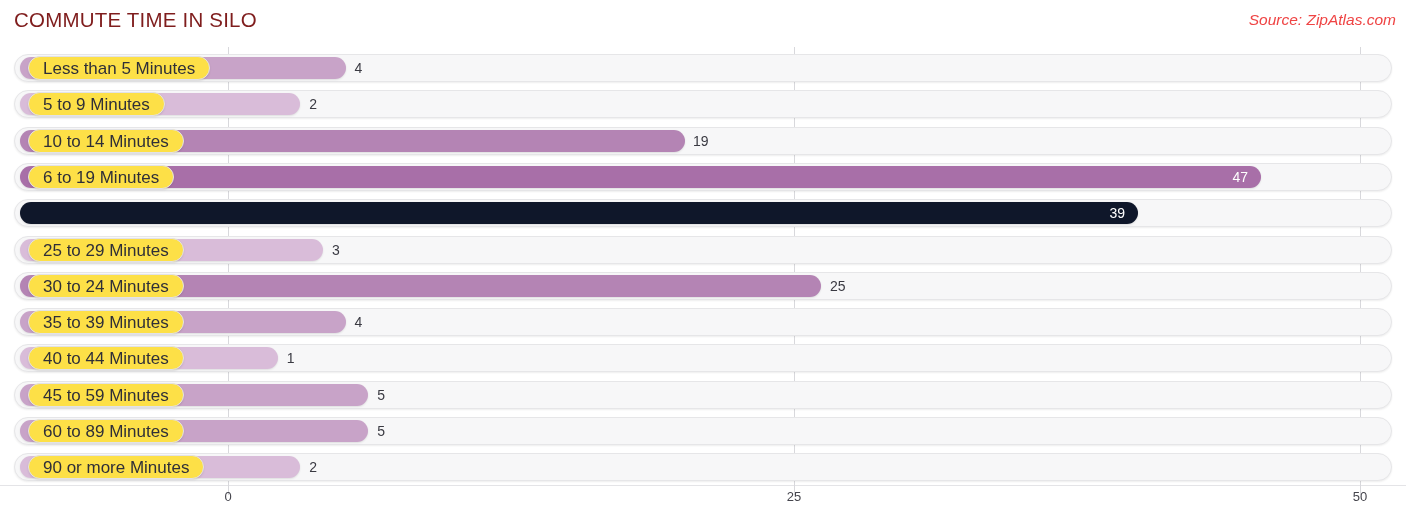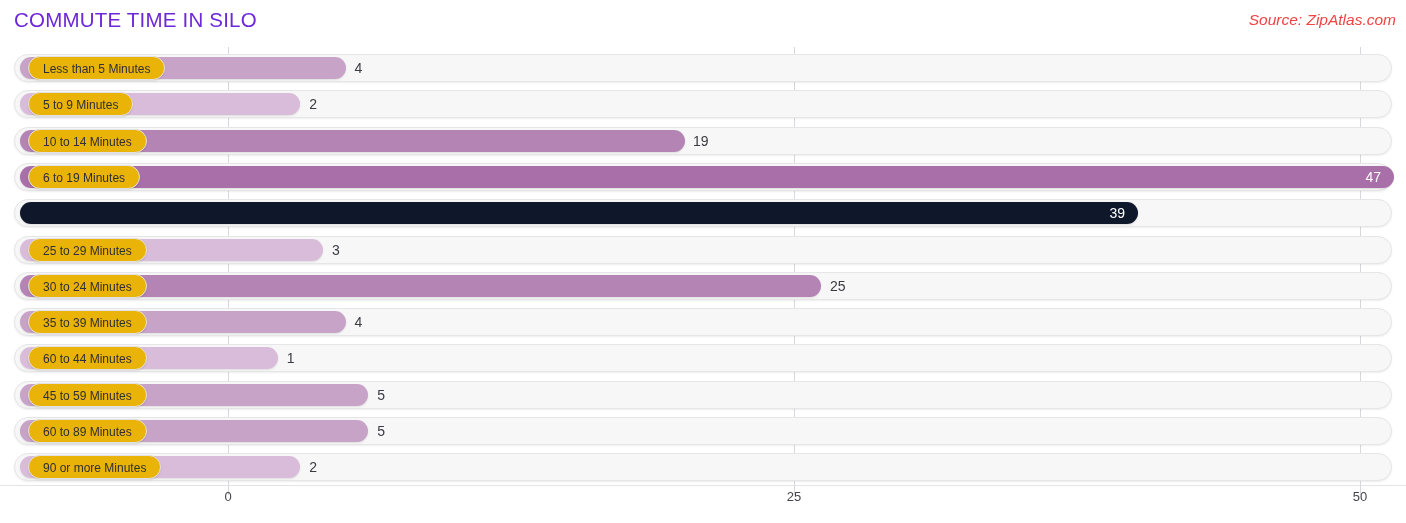--- a/index.html
+++ b/index.html
@@ -26,21 +26,21 @@
     width: 1406px;
     height: 44px;
   }
   .chart-title {
     position: absolute;
     left: 14px;
     top: 8px;
     font-size: 20.5px;
     font-weight: 400;
     letter-spacing: 0.2px;
-    color: #6d28d9;
+    color: #7f1d1d;
     white-space: nowrap;
   }
   .chart-source {
     position: absolute;
     right: 10px;
     top: 11px;
     font-size: 15.5px;
     font-style: italic;
     color: #ef4444;
     white-space: nowrap;
@@ -113,24 +113,24 @@
     white-space: nowrap;
   }
   .pill-label {
     position: absolute;
     left: 14px;
     top: 2px;
     height: 24px;
     line-height: 24px;
     padding: 0 14px;
     border-radius: 12px;
-    background: #eab308;
+    background: #fde047;
     border: 1px solid #e2e2e6;
     box-sizing: border-box;
-    font-size: 12px;
+    font-size: 17px;
     color: #2f2f38;
     white-space: nowrap;
     box-shadow: 0 1px 2px rgba(0,0,0,0.10);
   }
   
   .axis {
     position: absolute;
     left: 0;
     top: 485px;
     width: 1406px;
@@ -190,21 +190,21 @@
           <div class="pill-label">5 to 9 Minutes</div>
         </div>
         <div class="row" style="top: 79.6px;">
           <div class="track"></div>
           <div class="bar" style="width: 665.16px; background: rgb(180, 132, 180);"></div>
           <div class="bar-value-out" style="left: 679px;">19</div>
           <div class="pill-label">10 to 14 Minutes</div>
         </div>
         <div class="row" style="top: 115.9px;">
           <div class="track"></div>
-          <div class="bar" style="width: 1374px; background: rgb(168, 111, 168);">
+          <div class="bar" style="width: 1241px; background: rgb(168, 111, 168);">
             <span class="bar-value-in">47</span>
           </div>
           <div class="pill-label">6 to 19 Minutes</div>
         </div>
         <div class="row" style="top: 152.2px;">
           <div class="track"></div>
           <div class="bar" style="width: 1117.96px; background: #0f172a;">
             <span class="bar-value-in">39</span>
           </div>
         </div>
@@ -223,21 +223,21 @@
         <div class="row" style="top: 261.1px;">
           <div class="track"></div>
           <div class="bar" style="width: 325.56px; background: rgb(200, 163, 200);"></div>
           <div class="bar-value-out" style="left: 340.56px;">4</div>
           <div class="pill-label">35 to 39 Minutes</div>
         </div>
         <div class="row" style="top: 297.4px;">
           <div class="track"></div>
           <div class="bar" style="width: 257.64px; background: rgb(217, 188, 217);"></div>
           <div class="bar-value-out" style="left: 272.64px;">1</div>
-          <div class="pill-label">60 to 44 Minutes</div>
+          <div class="pill-label">40 to 44 Minutes</div>
         </div>
         <div class="row" style="top: 333.7px;">
           <div class="track"></div>
           <div class="bar" style="width: 348.2px; background: rgb(200, 163, 200);"></div>
           <div class="bar-value-out" style="left: 363.2px;">5</div>
           <div class="pill-label">45 to 59 Minutes</div>
         </div>
         <div class="row" style="top: 370px;">
           <div class="track"></div>
           <div class="bar" style="width: 348.2px; background: rgb(200, 163, 200);"></div>

